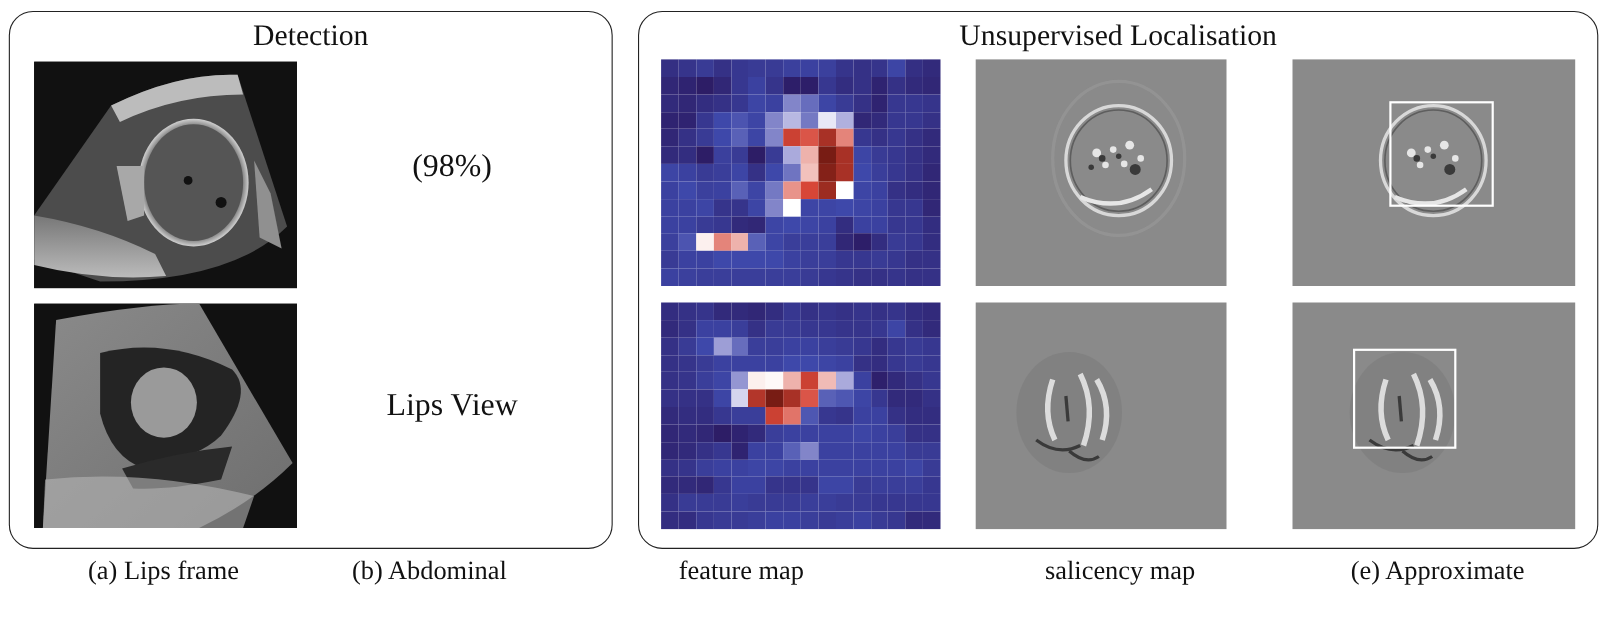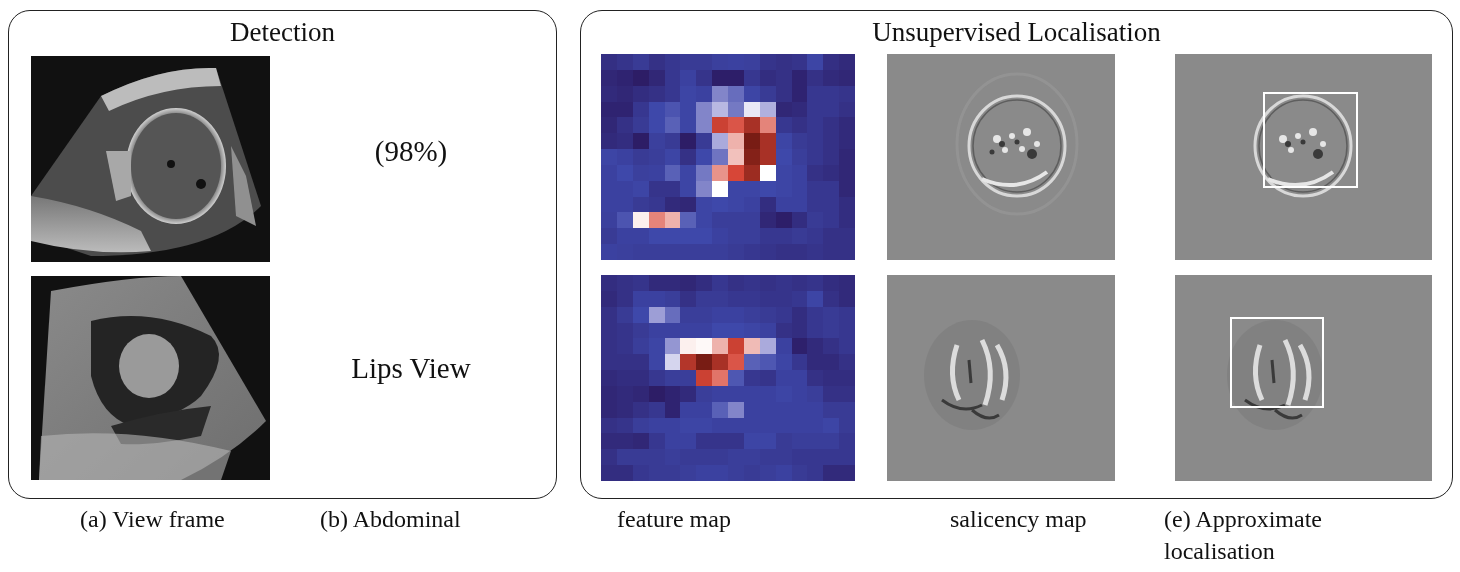--- a/index.html
+++ b/index.html
@@ -567,24 +567,23 @@
     </g>
     <g stroke="#3a3a3a" stroke-width="3" fill="none">
       <path d="M97 85 L99 108"></path>
         <path d="M70 125 Q90 140 110 130"></path>
         <path d="M100 135 Q115 148 127 140"></path>
     </g>
   </svg>
   <div class="bbox" style="left:55px; top:42px; width:94px; height:91px;"></div>
 </div>
 
-<div class="cap" style="left:80px; top:503px;">(a) View frame</div>
+<div class="cap" style="left:80px; top:503px;">(a) Lips frame</div>
 <div class="cap" style="left:320px; top:503px;">(b) Abdominal</div>
 <div class="cap" style="left:617px; top:503px;">
   <div>feature map</div>
 </div>
 <div class="cap" style="left:950px; top:503px;">
   <div>salicency map</div>
 </div>
-<div class="cap" style="left:1164px; top:503px;">
+<div class="cap" style="left:1228px; top:503px;">
   <div>(e) Approximate</div>
-  <div>localisation</div>
 </div>
 
 </body></html>

